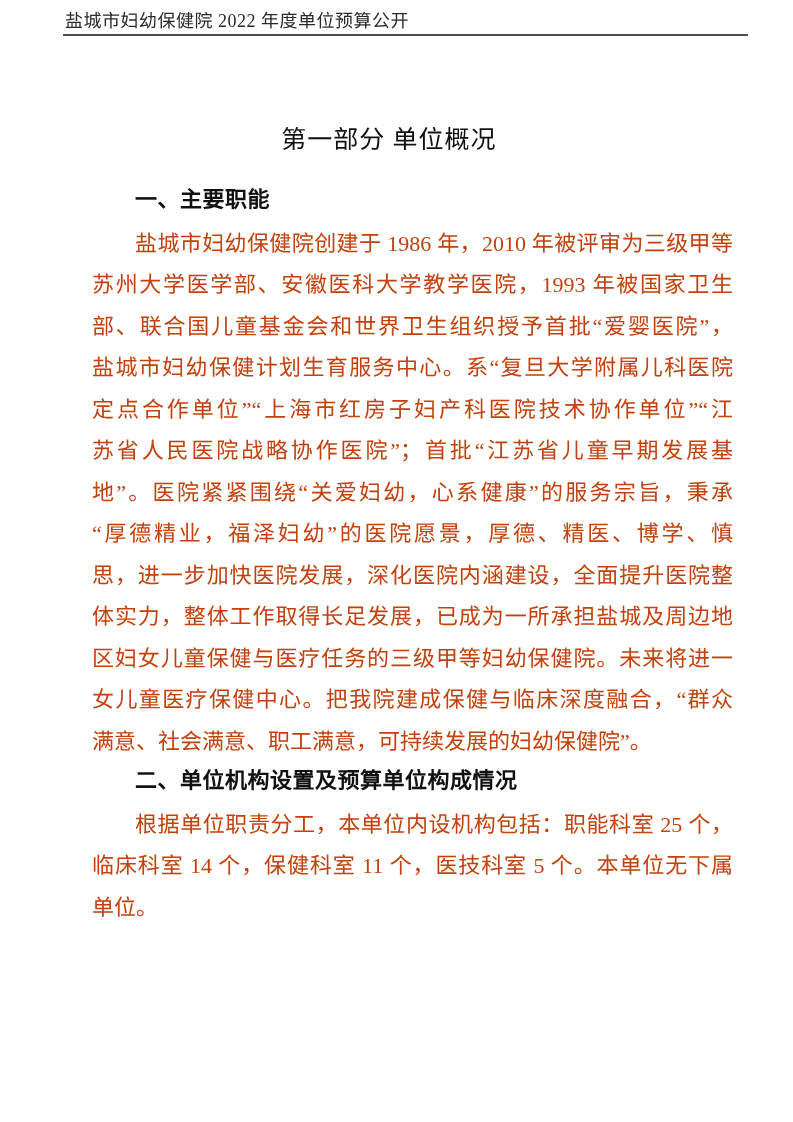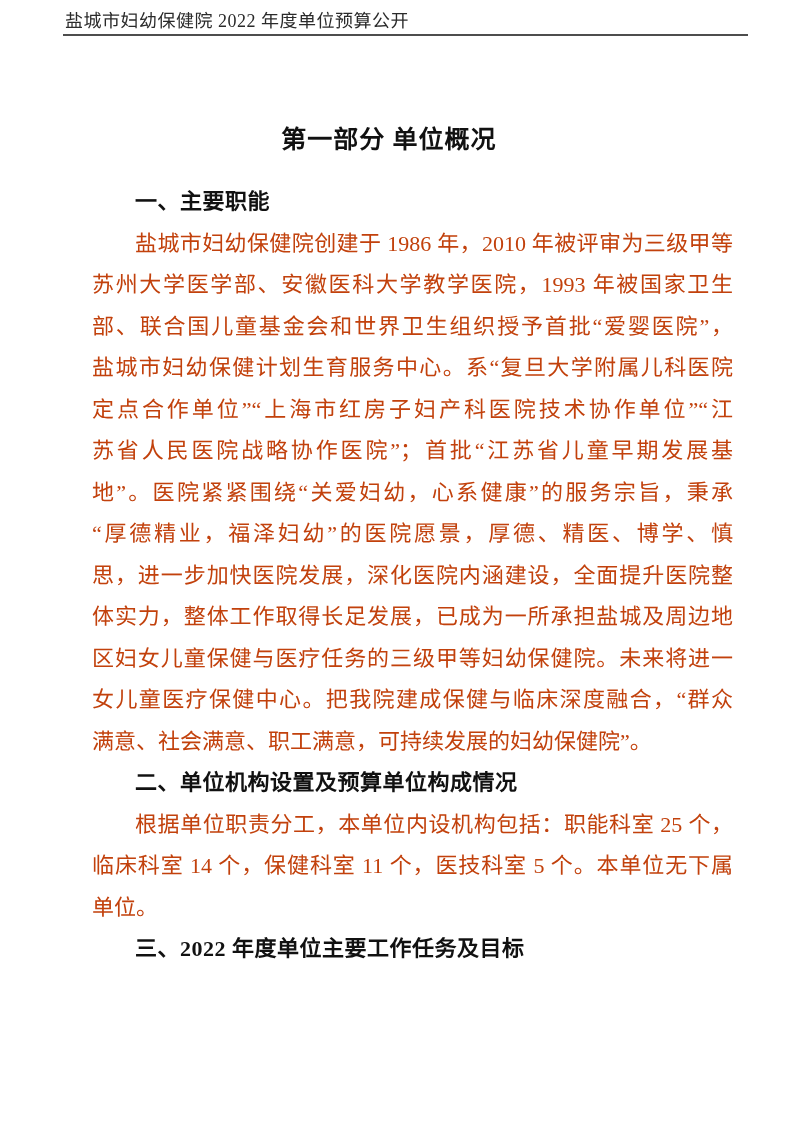--- a/index.html
+++ b/index.html
@@ -38,34 +38,34 @@
     position: absolute;
     left: 92px;
     top: 0;
     width: 641px;
     padding-top: 121px;
   }
   .doc-title {
     margin: 0 0 22px -47px;  
     font-size: 25px;
     line-height: 38px;
-    font-weight: bold;
+    font-weight: normal;
     text-align: center;
     letter-spacing: 1px;
     color: #111;
     font-family: "Liberation Serif", "DejaVu Serif", serif;
   }
   .section-heading {
     margin: 0;
     padding-left: 43px;
     font-size: 22px;
     line-height: 41.5px;
     font-weight: bold;
     color: #111;
-    font-family: Liberation Serif, serif;
+    font-family: Liberation Mono, monospace;
     letter-spacing: 0.5px;
     white-space: nowrap;
   }
   .line {
     font-size: 22px;
     line-height: 41.5px;
     text-align: justify;
     text-align-last: justify;
     color: #c2410c;
   }
@@ -122,21 +122,18 @@
 
     <section>
       <h2 class="section-heading">二、单位机构设置及预算单位构成情况</h2>
       <div>
         <div class="line indent">根据单位职责分工，本单位内设机构包括：职能科室 25 个，</div>
         <div class="line">临床科室 14 个，保健科室 11 个，医技科室 5 个。本单位无下属</div>
         <div class="line last">单位。</div>
       </div>
     </section>
 
-    <section>
-      <h2 class="section-heading">三、2022 年度单位主要工作任务及目标</h2>
-    </section>
 
   </div>
 
   <div class="page-footer">- 2 -</div>
 
 </div>
 
 </body></html>

